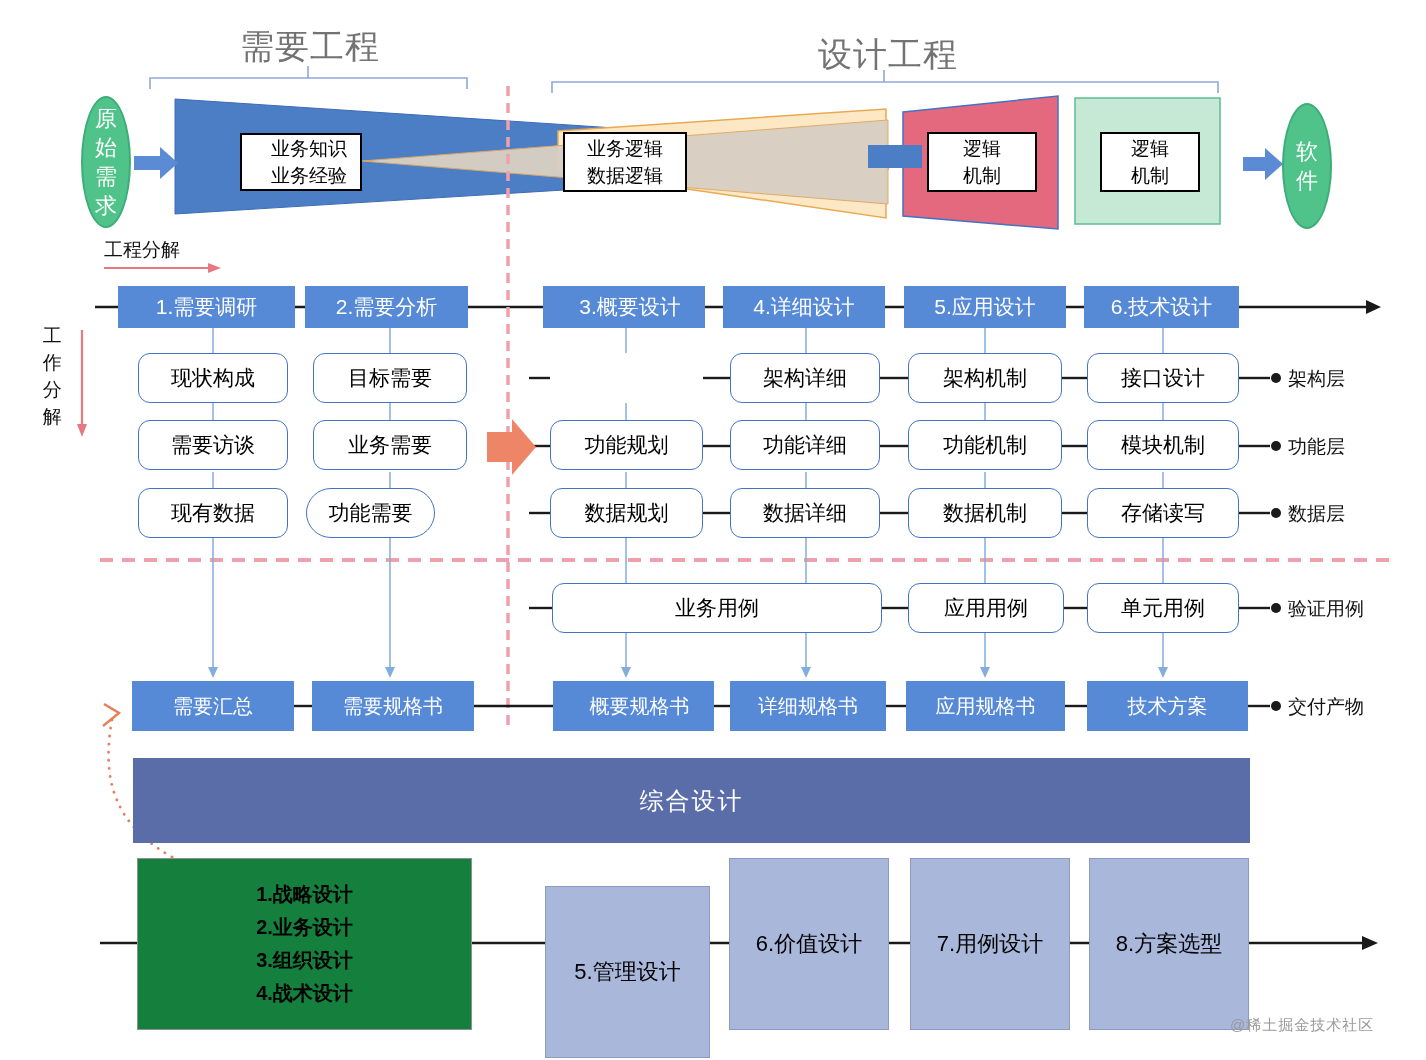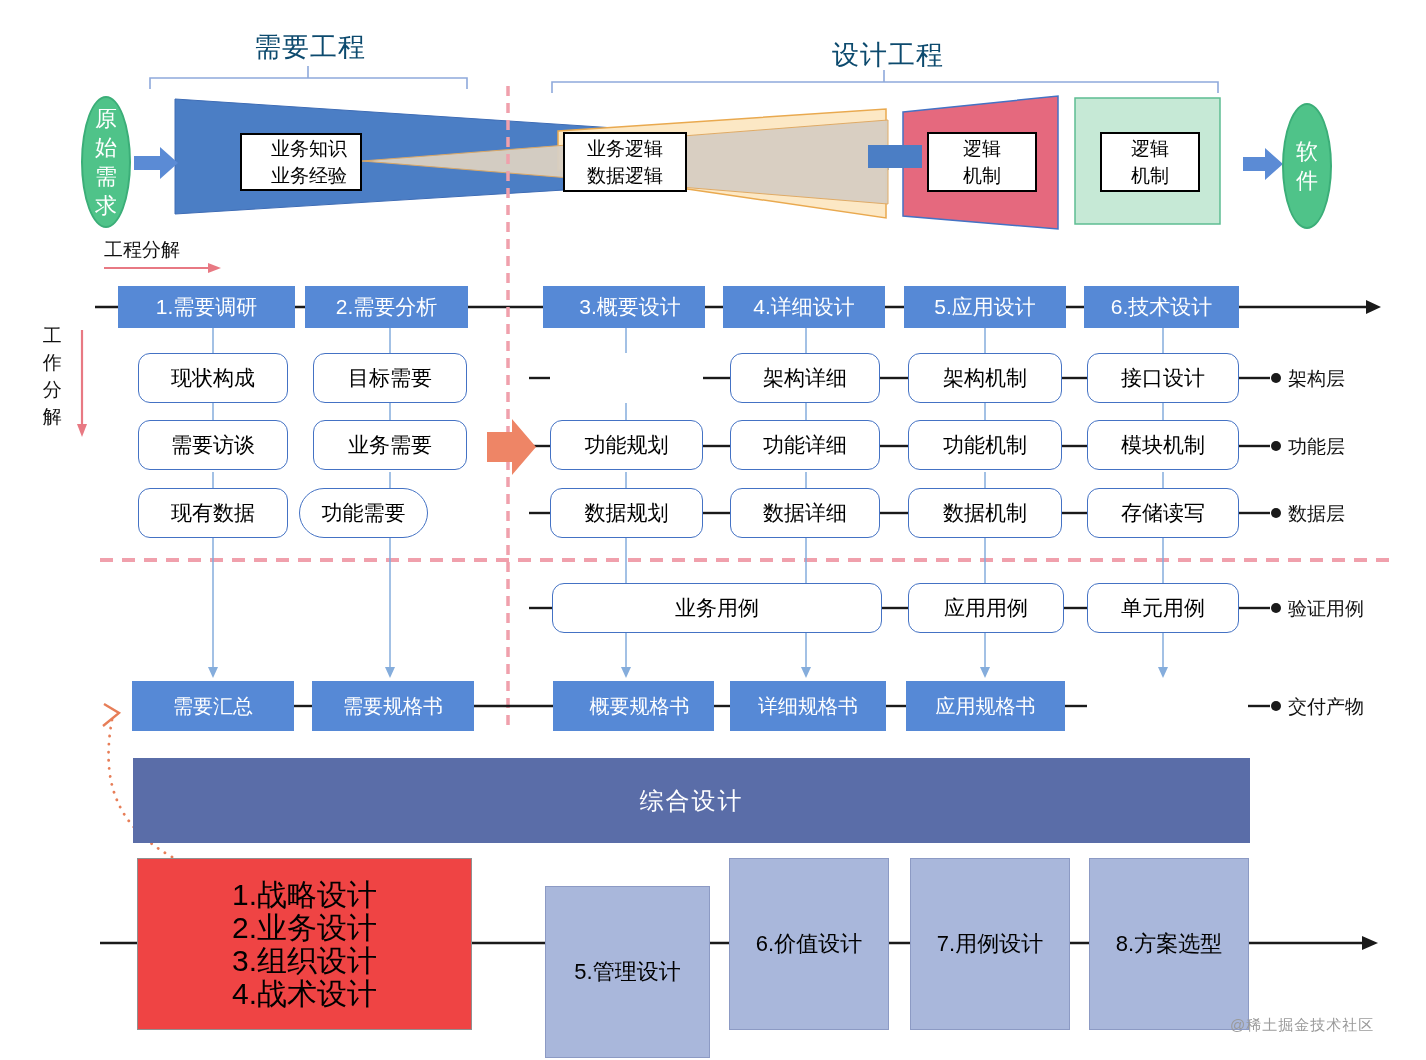--- a/index.html
+++ b/index.html
@@ -3,31 +3,31 @@
 <meta charset="utf-8">
 <style>
   html,body{margin:0;padding:0;background:#ffffff;}
   .stage{
     position:relative;width:1426px;height:1060px;background:#ffffff;overflow:hidden;
     font-family:"Liberation Sans","DejaVu Sans",sans-serif;color:#111;
   }
   .stage svg{position:absolute;left:0;top:0;z-index:0;}
   .abs{position:absolute;z-index:2;box-sizing:border-box;}
   .flexc{display:flex;align-items:center;justify-content:center;text-align:center;}
-  .bracket-label{font-size:27px;color:#0c4a6e;letter-spacing:1px;}
+  .bracket-label{font-size:34px;color:#737373;letter-spacing:1px;}
   .ellipse{background:#4FC389;border:2px solid #3BAE78;border-radius:50%;color:#fff;font-size:22px;line-height:29px;}
   .vstack{display:block;width:1.08em;word-break:break-all;text-align:center;}
   .kbox{background:#fff;border:2.2px solid #000;font-size:19px;line-height:27px;white-space:pre-line;color:#000;}
   .pbox{background:#5689D6;color:#fff;font-size:21px;font-weight:500;}
   .wbox{background:#fff;border:1.6px solid #4472C4;border-radius:12px;font-size:21px;color:#000;}
   .dbox{background:#5689D6;color:#fff;font-size:20px;font-weight:500;}
   .lbl{font-size:19px;color:#111;}
   .decomp{font-size:19px;color:#111;}
   .bar{background:#5A6DA8;color:#fff;font-size:24px;letter-spacing:2px;}
-  .pinkbox{background:#ef4444;border:1.6px solid #909090;color:#000;font-size:30px;line-height:33px;white-space:pre-line;}
+  .pinkbox{background:#15803d;border:1.6px solid #909090;color:#000;font-size:20px;line-height:33px;white-space:pre-line;font-weight:bold;}
   .bbox{background:#A9B7DB;border:1.2px solid #8C9AC4;color:#000;font-size:22px;}
   .watermark{font-size:15px;color:#9A9A9A;letter-spacing:1px;}
 </style>
 </head>
 <body>
 
 <div class="stage">
 
 <svg width="1426" height="1060" viewBox="0 0 1426 1060">
 
@@ -180,21 +180,21 @@
 <div class="abs pbox flexc" style="left:543px;top:286px;width:162px;height:42px;padding-left:12px;">3.概要设计</div>
 <div class="abs pbox flexc" style="left:723px;top:286px;width:162px;height:42px;">4.详细设计</div>
 <div class="abs pbox flexc" style="left:904px;top:286px;width:162px;height:42px;">5.应用设计</div>
 <div class="abs pbox flexc" style="left:1084px;top:286px;width:155px;height:42px;">6.技术设计</div>
 
 <div class="abs wbox flexc" style="left:138px;top:353px;width:150px;height:50px;">现状构成</div>
 <div class="abs wbox flexc" style="left:138px;top:420px;width:150px;height:50px;">需要访谈</div>
 <div class="abs wbox flexc" style="left:138px;top:488px;width:150px;height:50px;">现有数据</div>
 <div class="abs wbox flexc" style="left:313px;top:353px;width:154px;height:50px;">目标需要</div>
 <div class="abs wbox flexc" style="left:313px;top:420px;width:154px;height:50px;">业务需要</div>
-<div class="abs wbox flexc" style="left:299px;top:488px;width:129px;height:50px;border-radius:25px;">功能需要</div>
+<div class="abs wbox flexc" style="left:306px;top:488px;width:129px;height:50px;border-radius:25px;">功能需要</div>
 <div class="abs wbox flexc" style="left:550px;top:420px;width:153px;height:50px;">功能规划</div>
 <div class="abs wbox flexc" style="left:550px;top:488px;width:153px;height:50px;">数据规划</div>
 <div class="abs wbox flexc" style="left:730px;top:353px;width:150px;height:50px;">架构详细</div>
 <div class="abs wbox flexc" style="left:730px;top:420px;width:150px;height:50px;">功能详细</div>
 <div class="abs wbox flexc" style="left:730px;top:488px;width:150px;height:50px;">数据详细</div>
 <div class="abs wbox flexc" style="left:908px;top:353px;width:154px;height:50px;">架构机制</div>
 <div class="abs wbox flexc" style="left:908px;top:420px;width:154px;height:50px;">功能机制</div>
 <div class="abs wbox flexc" style="left:908px;top:488px;width:154px;height:50px;">数据机制</div>
 <div class="abs wbox flexc" style="left:1087px;top:353px;width:152px;height:50px;">接口设计</div>
 <div class="abs wbox flexc" style="left:1087px;top:420px;width:152px;height:50px;">模块机制</div>
@@ -207,20 +207,21 @@
 <div class="abs wbox flexc" style="left:552px;top:583px;width:330px;height:50px;">业务用例</div>
 <div class="abs wbox flexc" style="left:908px;top:583px;width:156px;height:50px;">应用用例</div>
 <div class="abs wbox flexc" style="left:1087px;top:583px;width:152px;height:50px;">单元用例</div>
 <div class="abs lbl" style="left:1288px;top:596px;">验证用例</div>
 
 <div class="abs dbox flexc" style="left:132px;top:681px;width:162px;height:50px;">需要汇总</div>
 <div class="abs dbox flexc" style="left:312px;top:681px;width:162px;height:50px;">需要规格书</div>
 <div class="abs dbox flexc" style="left:553px;top:681px;width:161px;height:50px;padding-left:12px;">概要规格书</div>
 <div class="abs dbox flexc" style="left:730px;top:681px;width:156px;height:50px;">详细规格书</div>
 <div class="abs dbox flexc" style="left:906px;top:681px;width:159px;height:50px;">应用规格书</div>
+<div class="abs dbox flexc" style="left:1087px;top:681px;width:161px;height:50px;">技术方案</div>
 <div class="abs lbl" style="left:1288px;top:694px;">交付产物</div>
 
 <div class="abs bar flexc" style="left:133px;top:758px;width:1117px;height:85px;">综合设计</div>
 
 <div class="abs pinkbox flexc" style="left:137px;top:858px;width:335px;height:172px;text-align:left;">1.战略设计
 2.业务设计
 3.组织设计
 4.战术设计</div>
 <div class="abs bbox flexc" style="left:545px;top:858px;width:165px;height:172px;margin-top:28px;">5.管理设计</div>
 <div class="abs bbox flexc" style="left:729px;top:858px;width:160px;height:172px;">6.价值设计</div>

